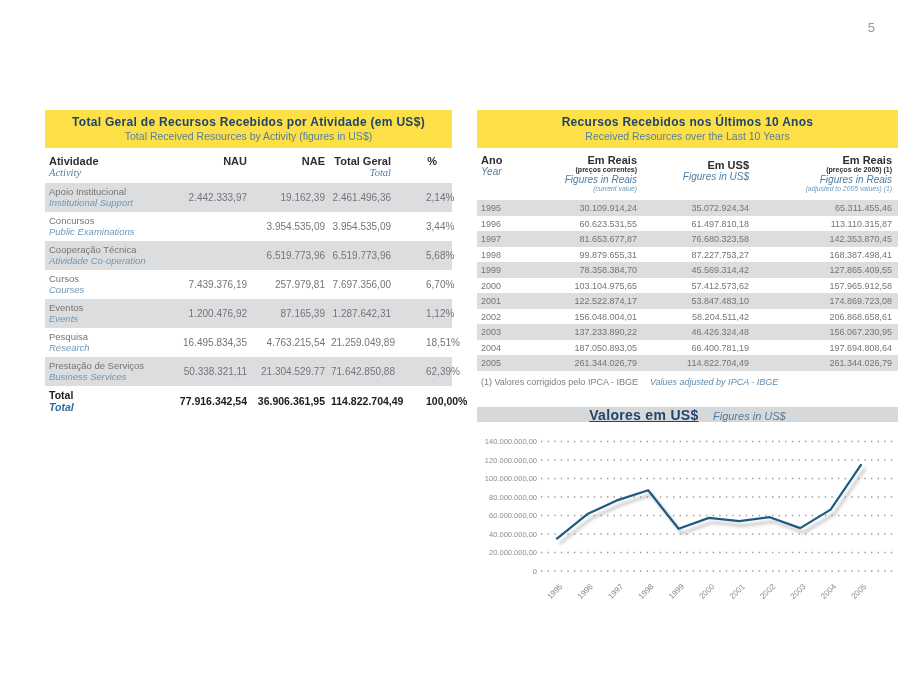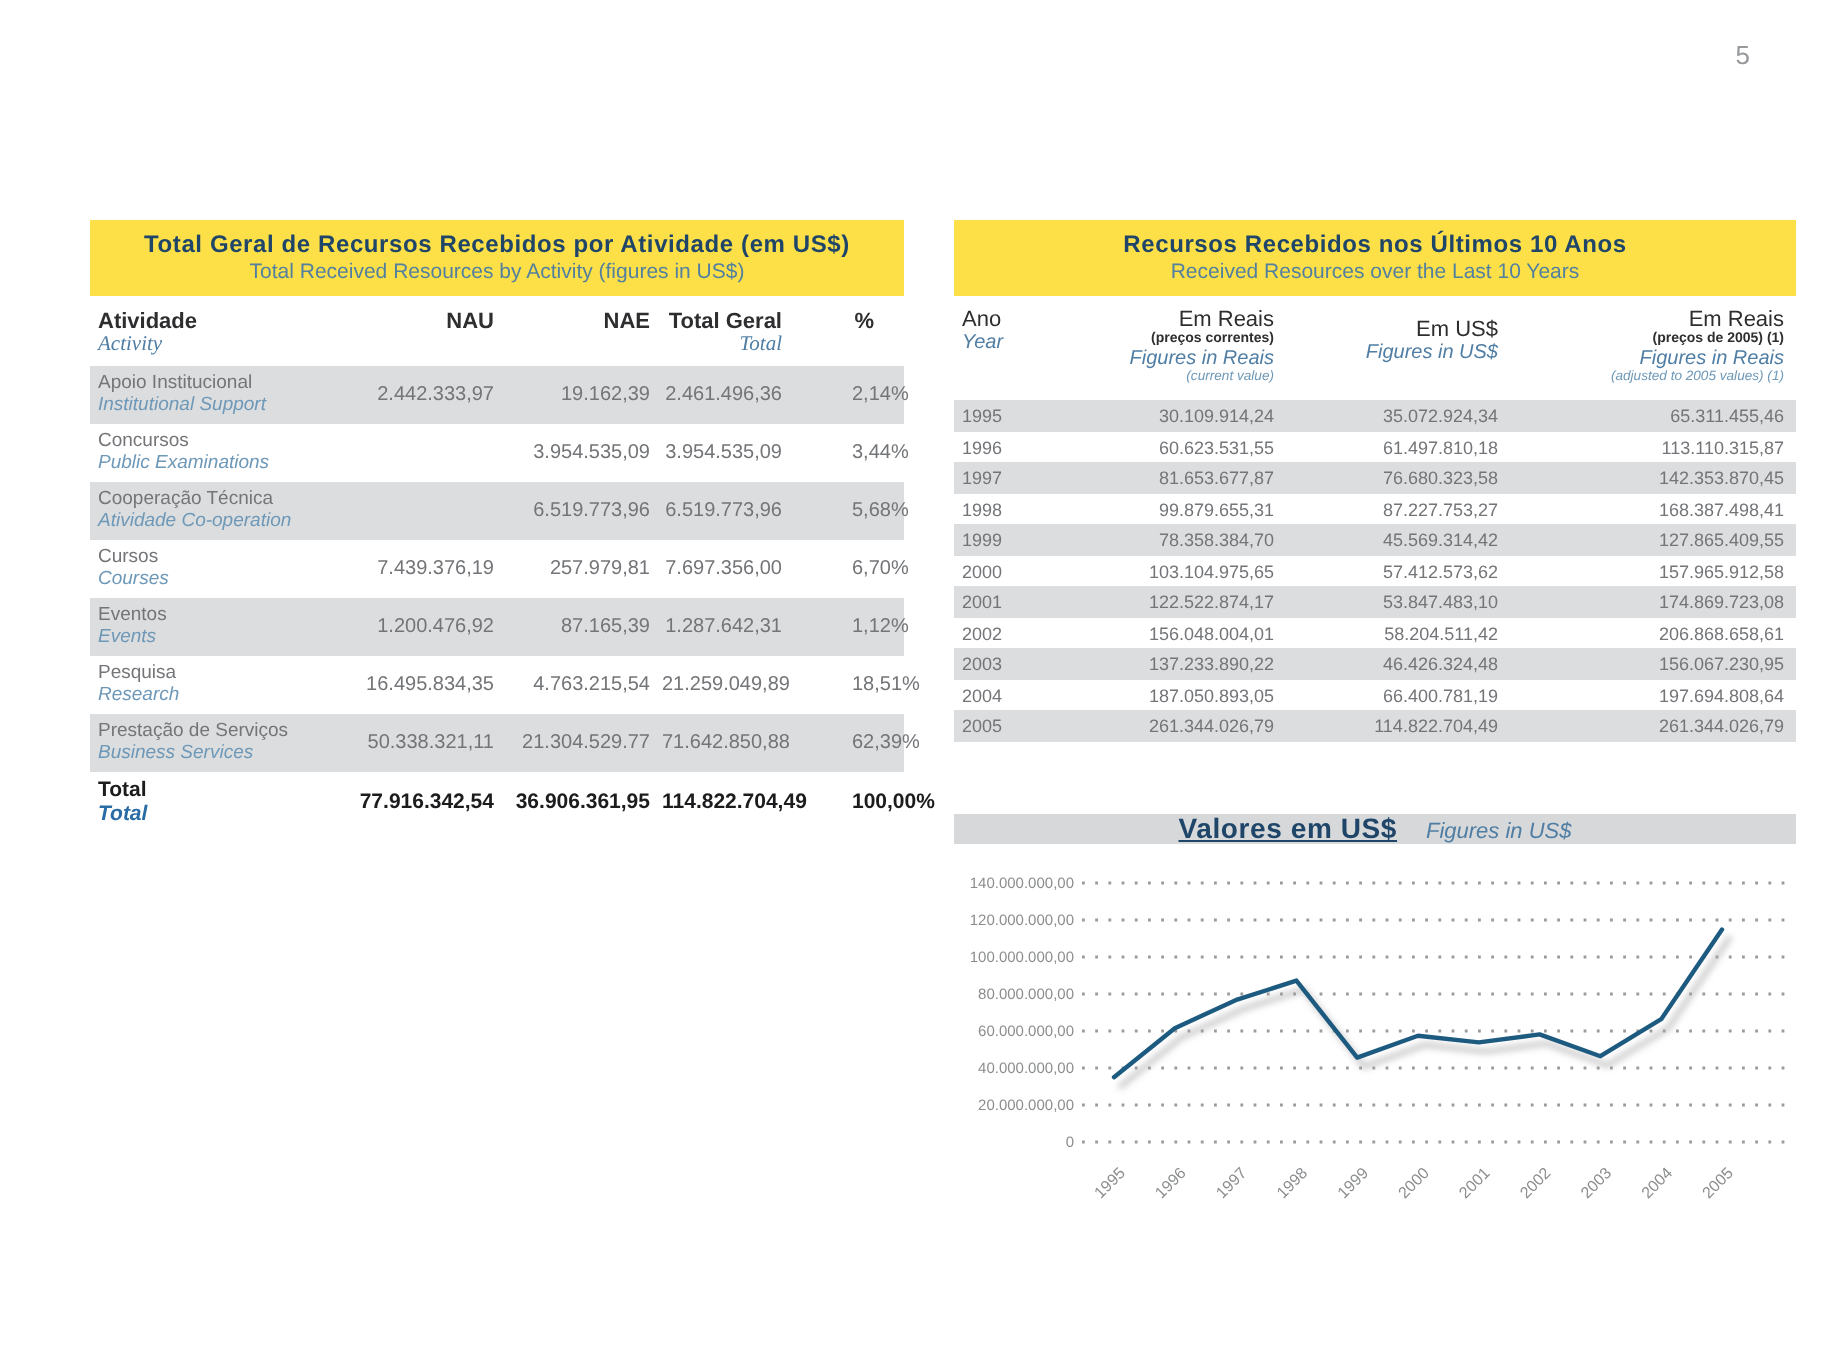--- a/index.html
+++ b/index.html
@@ -31,21 +31,21 @@
   .a-row.total .pt{font-weight:bold;font-size:10.5px;color:#1c1c1e;}
   .a-row.total .en{font-weight:bold;font-style:italic;font-size:10.5px;color:#2a6ca6;}
   .a-row.total .val,.a-row.total .pct{font-weight:bold;font-size:10.5px;color:#1c1c1e;}
 
   
   #years{left:477px;top:110px;width:421px;}
   .y-grid{display:grid;grid-template-columns:46px 120px 112px 143px;}
   .y-head{padding:6px 0 8px 0;align-items:start;}
   .y-head .yc{text-align:right;padding-right:6px;line-height:1.1;}
   .y-head .yc1{text-align:left;padding-left:4px;}
-  .y-head .b1{font-weight:normal;font-size:11px;color:#2e2e30;}
+  .y-head .b1{font-weight:bold;font-size:11px;color:#2e2e30;}
   .y-head .b2{font-weight:bold;font-size:7px;color:#2e2e30;}
   .y-head .i1{font-style:italic;font-size:10px;color:#4f7da3;}
   .y-head .i2{font-style:italic;font-size:6.8px;color:#6e98b8;}
   .y-head .mid{padding-top:5px;}
   .y-row{height:15.5px;align-items:center;font-size:9px;color:#737578;}
   .y-row.alt{background:#dcddde;}
   .y-row .yr{padding-left:4px;}
   .y-row .v{text-align:right;padding-right:6px;}
   .footnote{margin-top:6px;padding-left:4px;font-size:9px;color:#7b7d80;}
   .footnote .fen{font-style:italic;color:#5f8cb0;margin-left:12px;}
@@ -254,20 +254,23 @@
           <div class="v">66.400.781,19</div>
           <div class="v">197.694.808,64</div>
         </div>
         <div class="y-grid y-row alt">
           <div class="yr">2005</div>
           <div class="v">261.344.026,79</div>
           <div class="v">114.822.704,49</div>
           <div class="v">261.344.026,79</div>
         </div>
       </div>
+    <div class="footnote">
+      <span class="fpt">(1) Valores corrigidos pelo IPCA - IBGE</span><span class="fen">Values adjusted by IPCA - IBGE</span>
+    </div>
   </section>
 
   <section class="panel" id="chart">
     <header class="chart-title">
       <span class="cpt">Valores em US$</span>
       <span class="cen">Figures in US$</span>
     </header>
     <svg id="chart-svg" width="421" height="200" viewBox="0 0 421 200">
         <defs>
           <filter id="lineblur" x="-20%" y="-20%" width="140%" height="140%">

